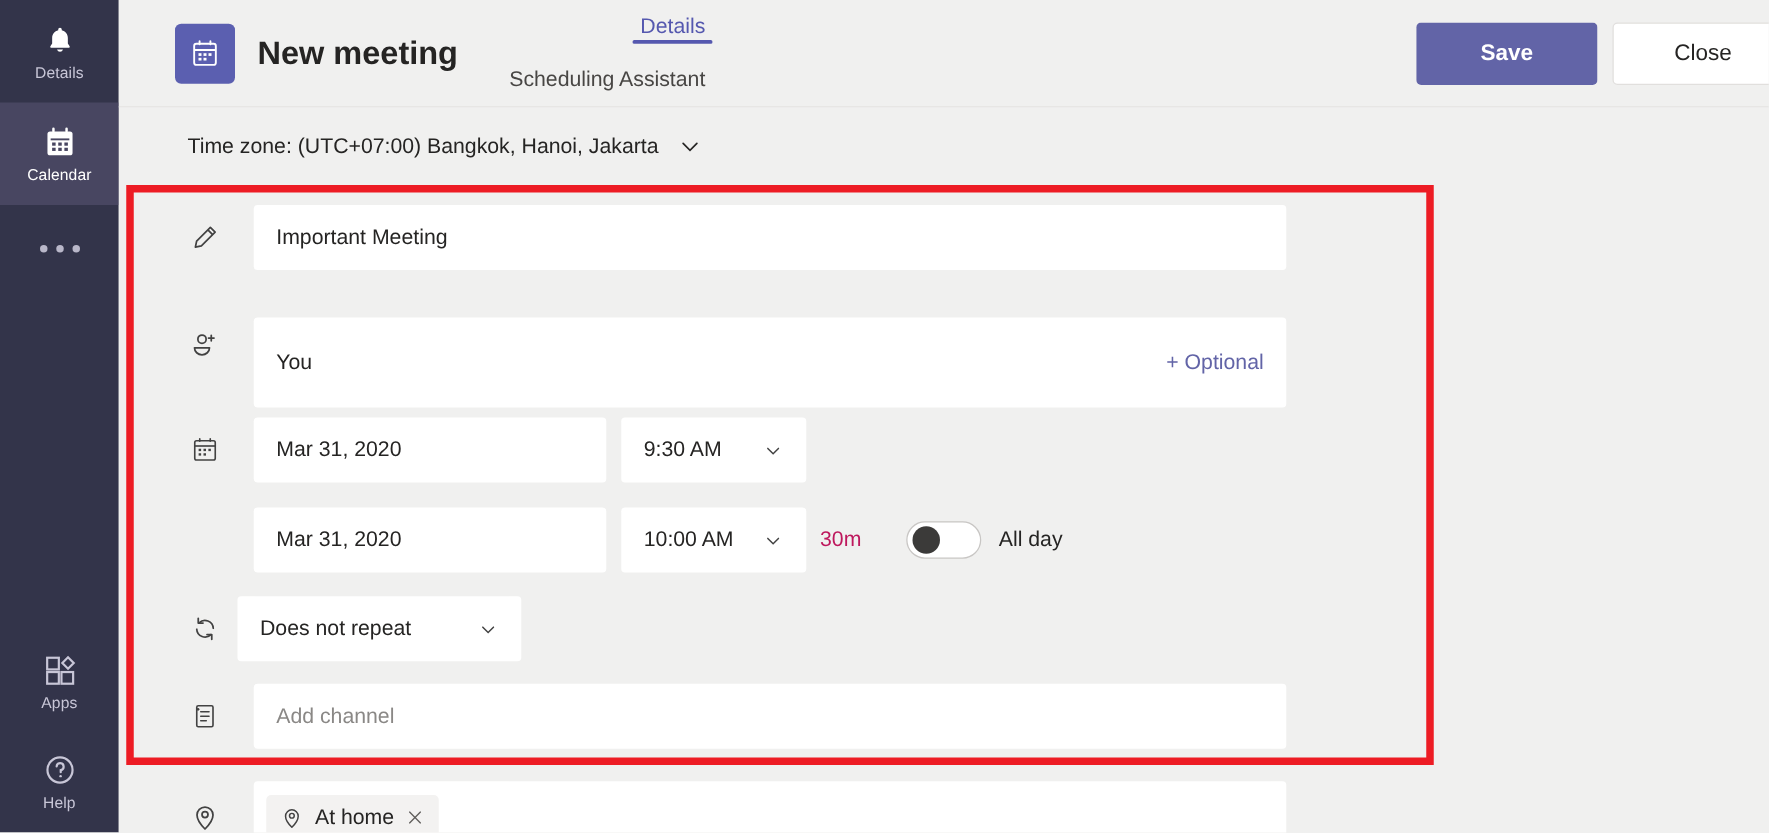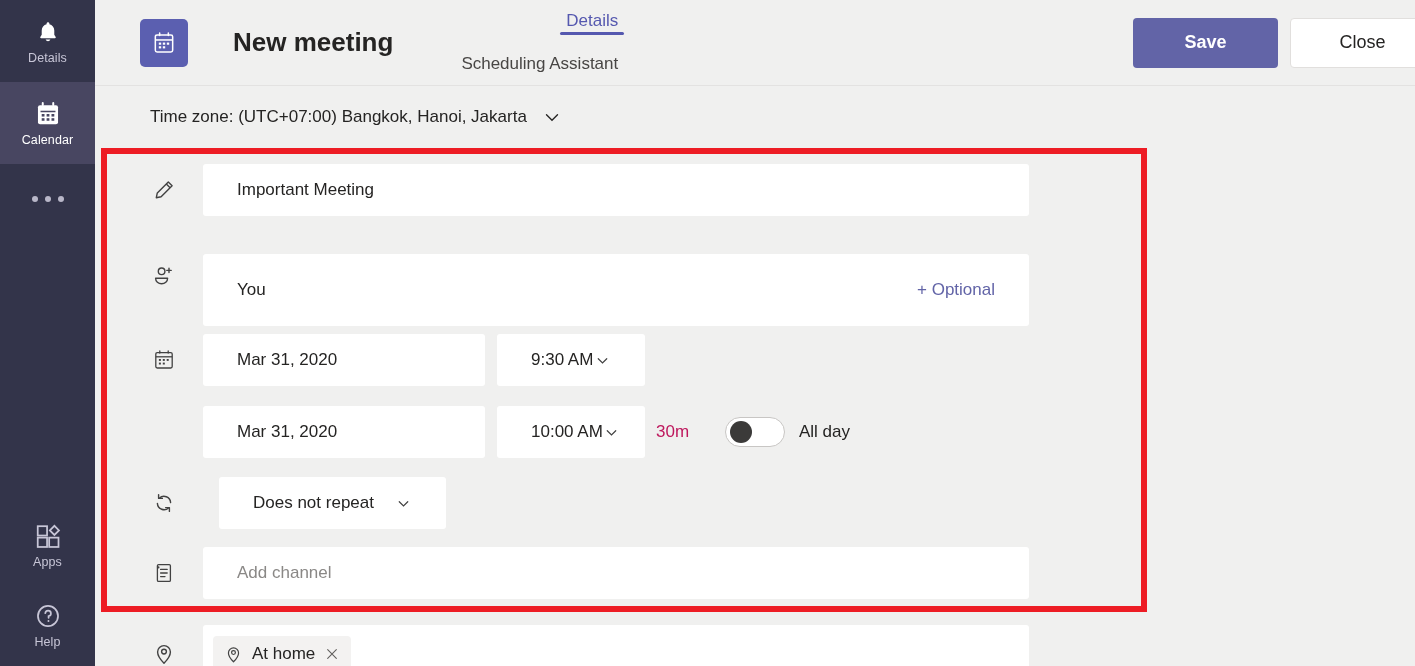--- a/index.html
+++ b/index.html
@@ -43,21 +43,20 @@
   .rail-dots i { width: 6px; height: 6px; border-radius: 50%; background: #b9b7c9; display:block; }
   .rail-spacer { flex: 1 1 auto; }
 
   
   .header {
     position: absolute; left: 95px; top: 0;
     width: 1320px; height: 86px;
     background: #f0f0ef;
     display: flex; align-items: center;
     border-bottom: 1px solid #e3e2e1;
-    gap: 27px;
   }
   .hdr-icon-box {
     width: 48px; height: 48px; border-radius: 5px;
     background: #5b5fb0;
     margin-left: 45px;
     display: flex; align-items: center; justify-content: center;
     flex: 0 0 auto;
   }
   .hdr-title {
     margin-left: 18px;
@@ -126,21 +125,21 @@
     width: 34px; height: 34px;
     display: flex; align-items: center; justify-content: center;
     color: #424242;
   }
   .field {
     background: #ffffff;
     border: none;
     border-radius: 3px;
     display: flex; align-items: center;
     font-size: 17px; color: #252423;
-    padding: 0 34px;
+    padding: 0 18px;
     box-shadow: 0 0 0 0 rgba(0,0,0,0);
   }
   .field.placeholder { color: #8a8886; }
   .field-text { white-space: nowrap; }
   .optional {
     margin-left: auto; color: #6264a7; font-size: 17px; white-space: nowrap;
   }
   .chev-sm { margin-left: auto; display: flex; align-items: center; }
 
   .dur { font-size: 17px; color: #be185d; white-space: nowrap; }
@@ -348,21 +347,21 @@
 
     <div class="row" style="top:329px; height:52px; width:100%;">
       <span class="ficon">
         <svg width="24" height="24" viewBox="0 0 24 24" fill="none" stroke="#424242" stroke-width="1.4">
           <path d="M18.6 11.6a6.6 6.6 0 0 0-11.3-4.3" stroke-linecap="round"></path>
           <path d="M5.4 12.4a6.6 6.6 0 0 0 11.3 4.3" stroke-linecap="round"></path>
           <path d="M6.6 3.6v3.8h3.8" stroke-linecap="round" stroke-linejoin="round"></path>
           <path d="M17.4 20.4v-3.8h-3.8" stroke-linecap="round" stroke-linejoin="round"></path>
         </svg>
       </span>
-      <div class="field" style="position:absolute; left:124px; width:227px; height:52px;">
+      <div class="field" style="position:absolute; left:95px; width:227px; height:52px;">
         <span class="field-text">Does not repeat</span>
         <span class="chev-sm">
           <svg width="17" height="17" viewBox="0 0 24 24" fill="none" stroke="#424242" stroke-width="1.7">
             <path d="M6 9.5l6 6 6-6" stroke-linecap="round"></path>
           </svg>
         </span>
       </div>
     </div>
 
     <div class="row" style="top:399px; height:52px; width:100%;">

